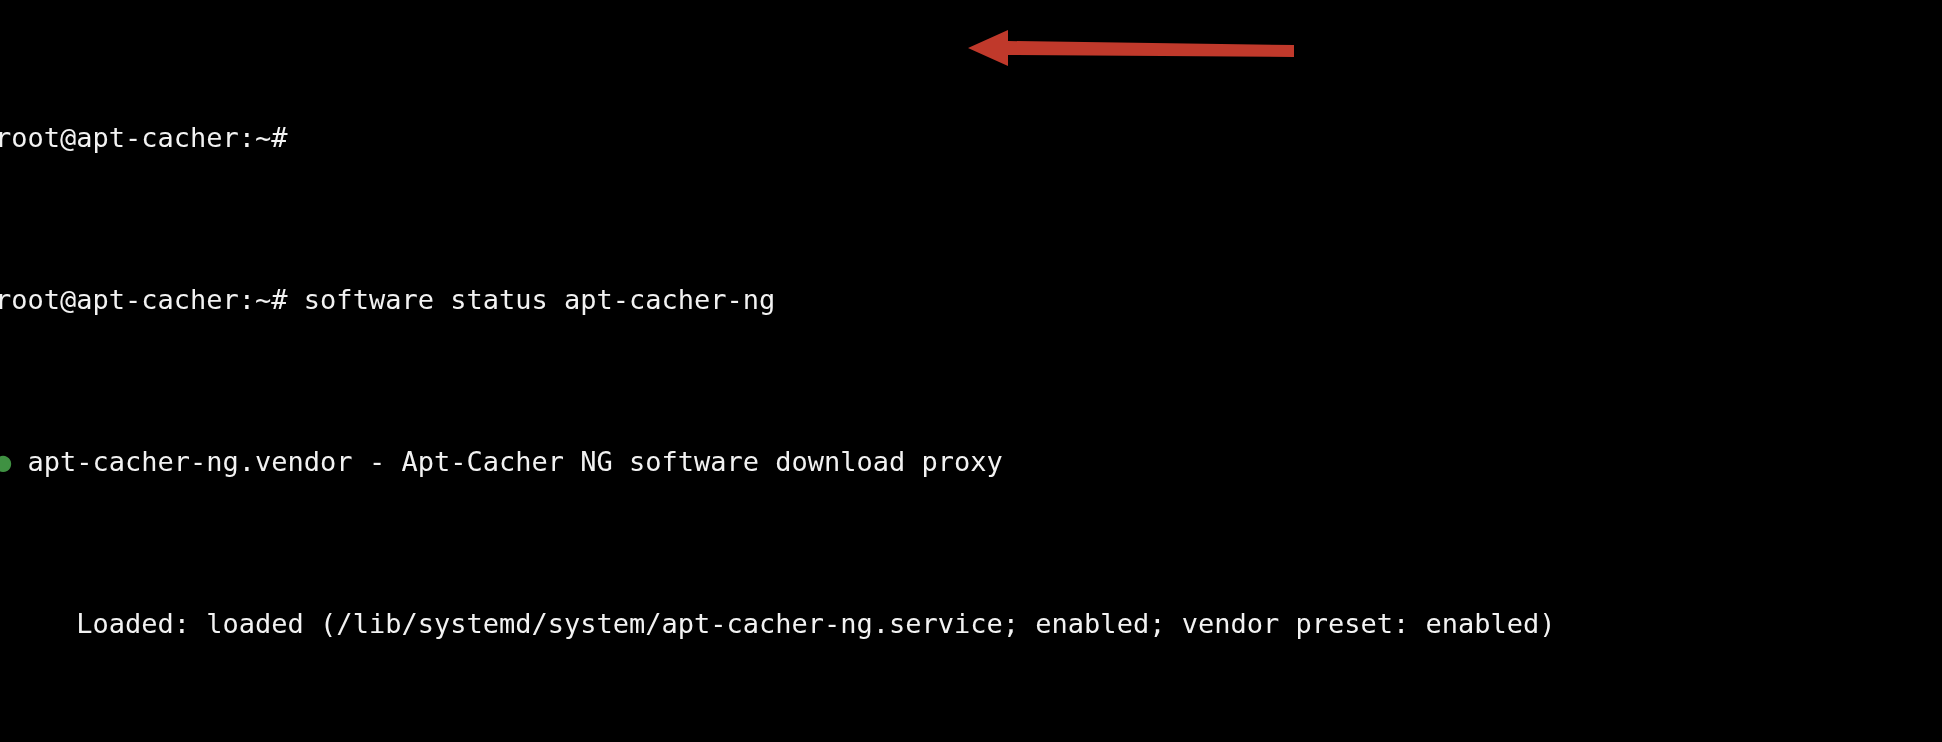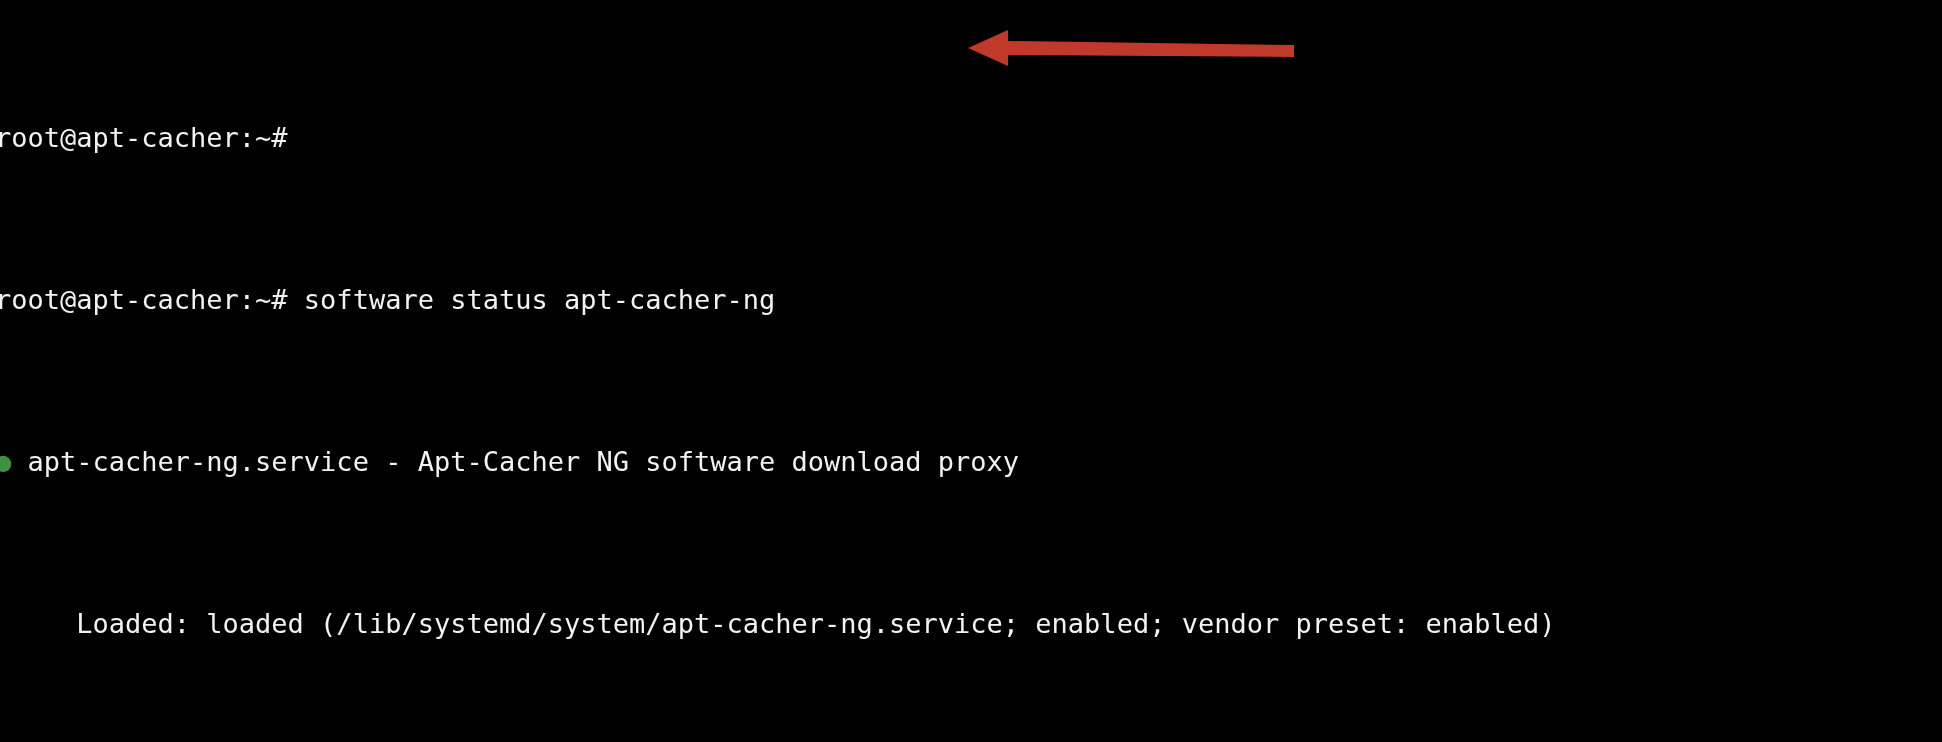--- a/index.html
+++ b/index.html
@@ -59,21 +59,21 @@
 </head>
 <body>
 
 <div id="terminal">
   <div class="screen">
 
     <div class="line"><span>root@apt-cacher:~# </span></div>
 
     <div class="line"><span>root@apt-cacher:~# </span><span>software status apt-cacher-ng</span></div>
 
-    <div class="line"><span class="dot-green">●</span><span> apt-cacher-ng.service - Apt-Cacher NG software download proxy</span></div>
+    <div class="line"><span class="dot-green">●</span><span> apt-cacher-ng.vendor - Apt-Cacher NG software download proxy</span></div>
 
     <div class="line"><span>     Loaded: </span><span>loaded (/lib/systemd/system/apt-cacher-ng.service; enabled; vendor preset: enabled)</span></div>
 
     
 
     
 
     
 
     

